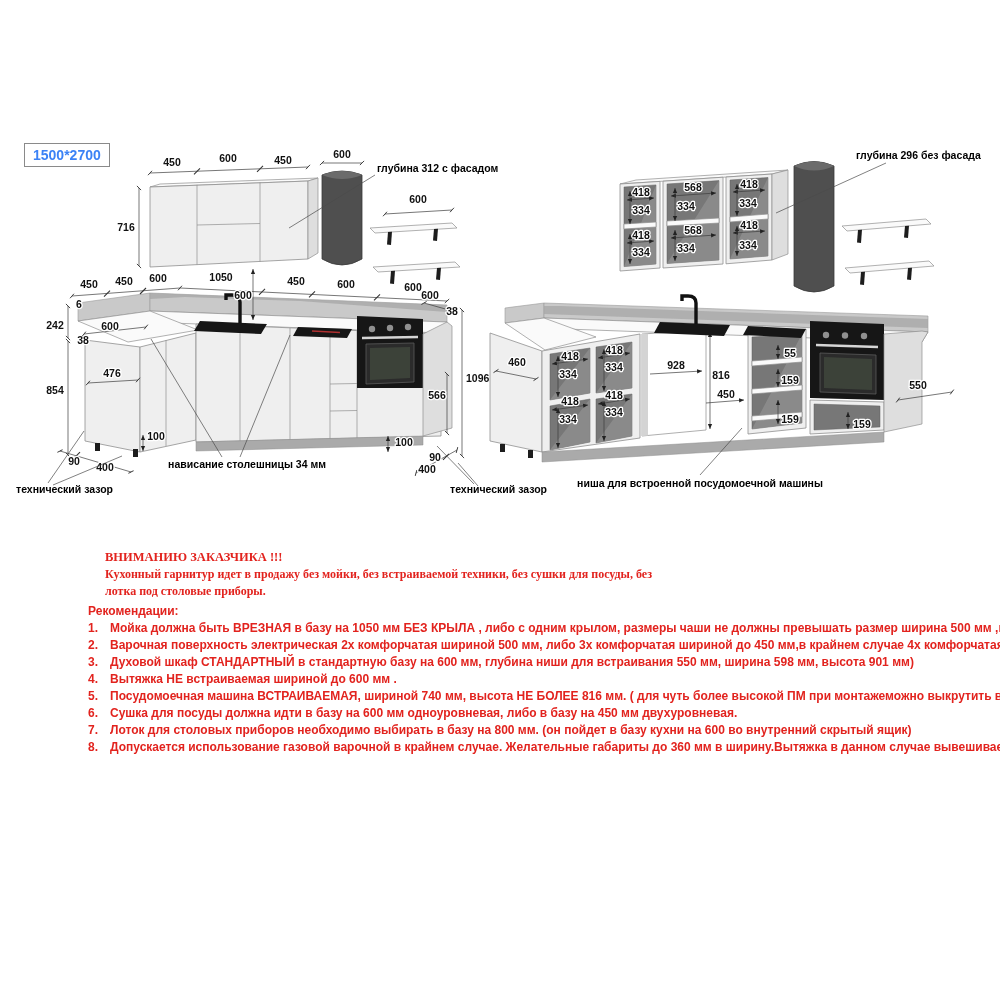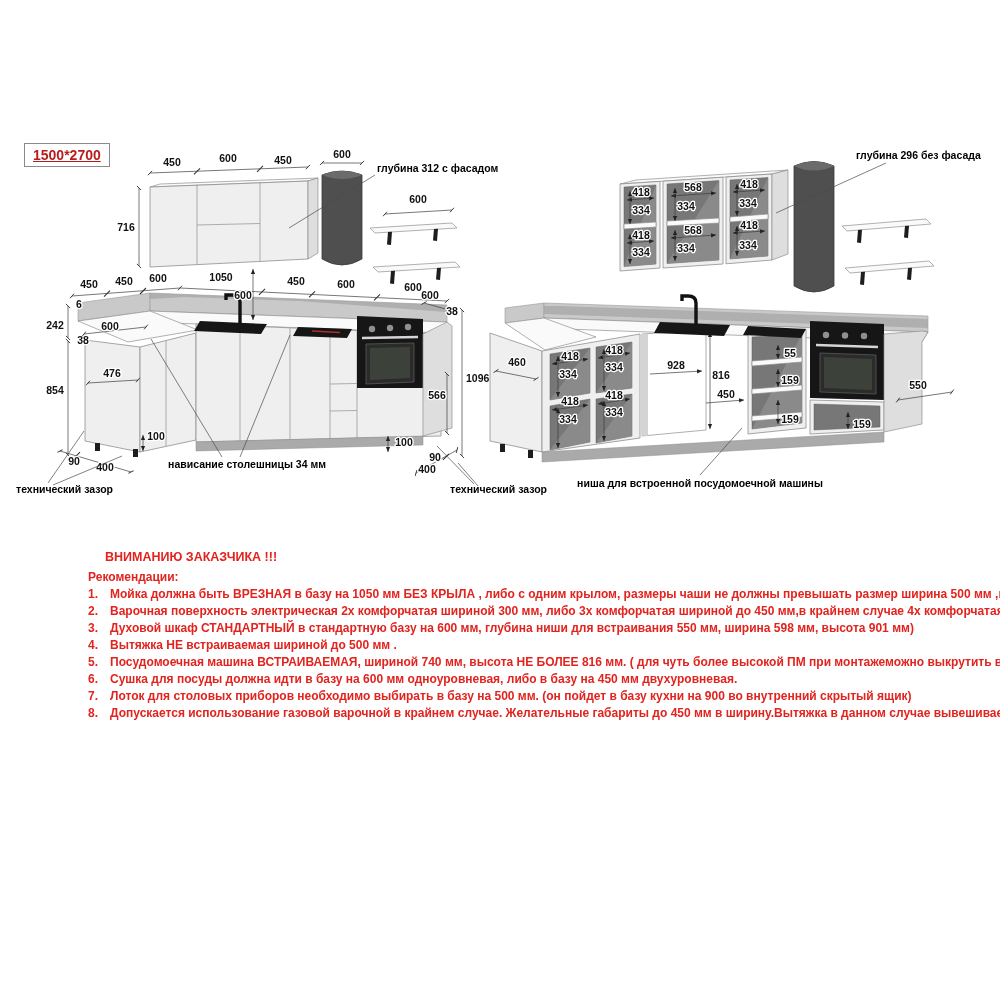--- a/index.html
+++ b/index.html
@@ -1,19 +1,19 @@
 <!DOCTYPE html>
 <html><head>
 <meta charset="utf-8">
 <style>
   html,body{margin:0;padding:0;background:#fff;}
   .canvas{position:relative;width:1000px;height:1000px;background:#fff;overflow:hidden;
           font-family:"Liberation Sans",sans-serif;}
   .size-box{position:absolute;left:24px;top:143px;border:1.5px solid #8a8a8a;background:#fff;
-            padding:3px 8px;font-weight:bold;font-size:14px;color:#b91c1c;text-decoration:underline;}
+            padding:3px 8px;font-weight:bold;font-size:14px;color:#3b82f6;}
   svg{position:absolute;left:0;top:0;}
   
   .f0{fill:#efefef;stroke:#8f8f8f;stroke-width:.8;}
   .f1{fill:#fafafa;stroke:#8f8f8f;stroke-width:.7;}
   .f2{fill:#dedede;stroke:#8f8f8f;stroke-width:.7;}
   .bs{fill:#c9c9c9;stroke:#9a9a9a;stroke-width:.6;}
   .bsd{fill:#a5a5a5;opacity:.75;}
   .dk{fill:#4f4f4f;stroke:#3a3a3a;stroke-width:.8;}
   .dkt{fill:#6b6b6b;}
   .int{fill:#777;stroke:#5e5e5e;stroke-width:.5;}
@@ -27,21 +27,21 @@
   .tks{stroke:#333;stroke-width:1.1;}
   .dim{font:bold 10.5px "Liberation Sans",sans-serif;fill:#111;text-anchor:middle;
        paint-order:stroke;stroke:#fff;stroke-width:2.6px;stroke-linejoin:round;}
   .start{text-anchor:start;}
   .note{font:bold 10.5px "Liberation Sans",sans-serif;fill:#000;text-anchor:start;
         paint-order:stroke;stroke:#fff;stroke-width:2px;stroke-linejoin:round;}
   .notem{text-anchor:middle;}
   
   .textblock{position:absolute;left:88px;top:549px;width:905px;color:#e2231e;
              font-weight:bold;font-size:12px;line-height:17px;}
-  .warn{margin-left:17px;}
+  .warn{margin-left:17px;font-family:Liberation Serif, serif;}
   .warn-title{font-size:12.5px;}
   .warn-line,.rec-line{white-space:nowrap;}
   .rec-title{margin-top:3px;}
   .rec-item{display:flex;}
   .rec-num{width:22px;flex:0 0 22px;}
   .rec-lines{flex:1;}
 </style>
 </head>
 <body>
 
@@ -334,50 +334,52 @@
       <polygon class="blk" points="748,326 806,329 801,338 743,335"></polygon>
 
       <line class="ld" x1="700" y1="475" x2="742" y2="428"></line>
       <text class="note notem" x="700" y="487">ниша для встроенной посудомоечной машины</text>
     </g>
   </svg>
 
   <div class="textblock">
     <div class="warn">
       <div class="warn-title">ВНИМАНИЮ ЗАКАЗЧИКА !!!</div>
+      <div class="warn-line">Кухонный гарнитур идет в продажу без мойки, без встраиваемой техники, без сушки для посуды, без</div>
+      <div class="warn-line">лотка под столовые приборы.</div>
     </div>
     <div class="rec-title">Рекомендации:</div>
 
     <div class="rec-item">
       <span class="rec-num">1.</span>
       <span class="rec-lines"><span class="rec-line">Мойка должна быть ВРЕЗНАЯ в базу на 1050 мм БЕЗ КРЫЛА , либо с одним крылом, размеры чаши  не должны превышать размер ширина  500  мм ,</span><span class="rec-line">глубина  400 мм .</span></span>
     </div>
     <div class="rec-item">
       <span class="rec-num">2.</span>
-      <span class="rec-lines"><span class="rec-line">Варочная поверхность электрическая 2х комфорчатая  шириной 300 мм, либо 3х комфорчатая шириной до 450 мм,</span><span class="rec-line">в крайнем случае  4х комфорчатая шириной до 580 мм.</span></span>
+      <span class="rec-lines"><span class="rec-line">Варочная поверхность электрическая 2х комфорчатая  шириной 500 мм, либо 3х комфорчатая шириной до 450 мм,</span><span class="rec-line">в крайнем случае  4х комфорчатая шириной до 580 мм.</span></span>
     </div>
     <div class="rec-item">
       <span class="rec-num">3.</span>
       <span class="rec-lines"><span class="rec-line">Духовой шкаф СТАНДАРТНЫЙ в стандартную базу на 600 мм, глубина ниши для встраивания 550 мм, ширина 598 мм, высота 901 мм)</span></span>
     </div>
     <div class="rec-item">
       <span class="rec-num">4.</span>
-      <span class="rec-lines"><span class="rec-line">Вытяжка НЕ встраиваемая шириной до 500 мм .</span></span>
+      <span class="rec-lines"><span class="rec-line">Вытяжка НЕ встраиваемая шириной до 600 мм .</span></span>
     </div>
     <div class="rec-item">
       <span class="rec-num">5.</span>
       <span class="rec-lines"><span class="rec-line">Посудомоечная машина ВСТРАИВАЕМАЯ, шириной 740 мм, высота НЕ БОЛЕЕ 816 мм. ( для чуть более высокой ПМ при монтаже</span><span class="rec-line">можно выкрутить выше ножки)</span></span>
     </div>
     <div class="rec-item">
       <span class="rec-num">6.</span>
       <span class="rec-lines"><span class="rec-line">Сушка для посуды должна идти в базу на 600 мм  одноуровневая, либо в базу на 450 мм двухуровневая.</span></span>
     </div>
     <div class="rec-item">
       <span class="rec-num">7.</span>
-      <span class="rec-lines"><span class="rec-line">Лоток для столовых приборов необходимо выбирать в базу на  500 мм. (он пойдет в базу кухни на 900 во внутренний скрытый ящик)</span></span>
+      <span class="rec-lines"><span class="rec-line">Лоток для столовых приборов необходимо выбирать в базу на  800 мм. (он пойдет в базу кухни на 600 во внутренний скрытый ящик)</span></span>
     </div>
     <div class="rec-item">
       <span class="rec-num">8.</span>
-      <span class="rec-lines"><span class="rec-line">Допускается использование газовой варочной  в крайнем случае. Желательные габариты до 450 мм в ширину.</span><span class="rec-line">Вытяжка в данном случае вывешивается на расстоянии минимум  750 мм от  газовой варочной.</span></span>
+      <span class="rec-lines"><span class="rec-line">Допускается использование газовой варочной  в крайнем случае. Желательные габариты до 360 мм в ширину.</span><span class="rec-line">Вытяжка в данном случае вывешивается на расстоянии минимум  750 мм от  газовой варочной.</span></span>
     </div>
   </div>
 
 </div>
 
 </body></html>

